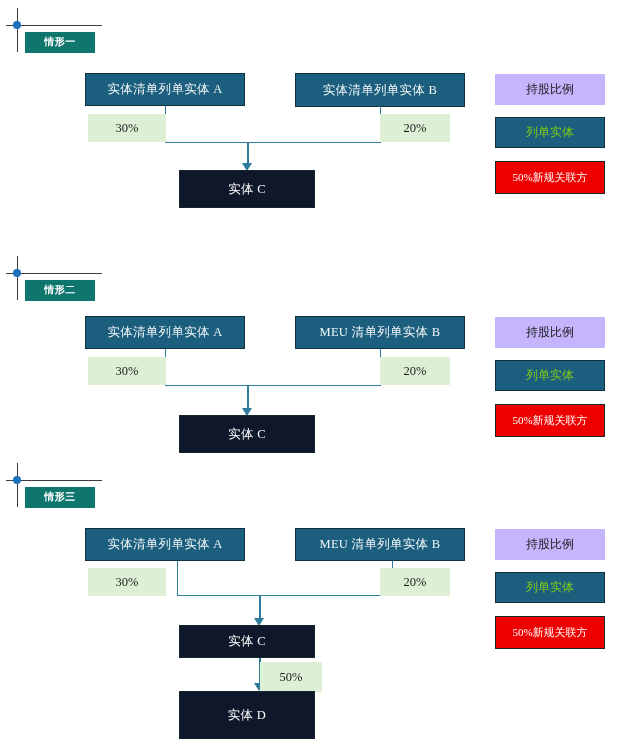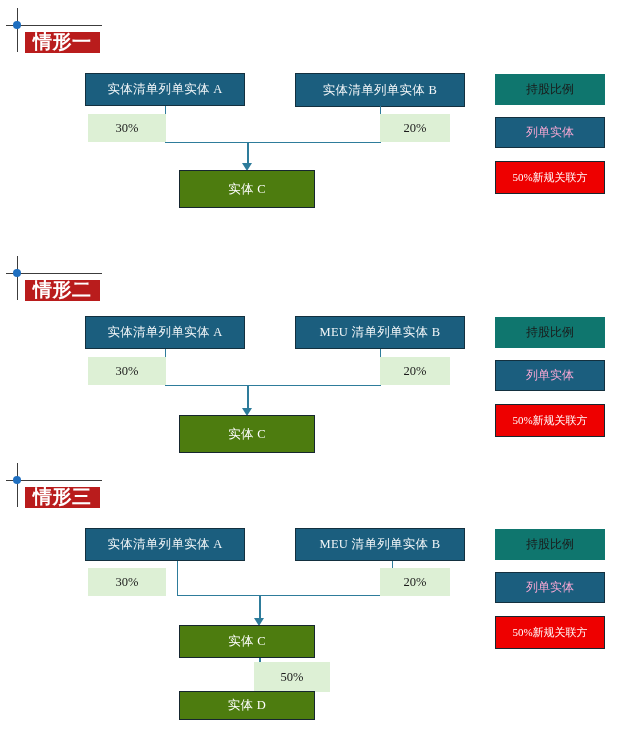--- a/index.html
+++ b/index.html
@@ -57,24 +57,24 @@
     height: 8px;
     border-radius: 50%;
     background: #1F6FC0;
   }
   .marker .tag {
     position: absolute;
     left: 25px;
     top: 26px;
     min-width: 54px;
     padding: 2px 8px 3px 8px;
-    background: #b91c1c;
+    background: #0f766e;
     color: #ffffff;
     font-family: "Liberation Sans", "DejaVu Sans", sans-serif;
-    font-size: 19px;
+    font-size: 10px;
     font-weight: bold;
     line-height: 16px;
     letter-spacing: 0.5px;
     white-space: nowrap;
     text-align: center;
   }
 
   
   .box {
     position: absolute;
@@ -86,21 +86,21 @@
     white-space: nowrap;
   }
   .box-entity {
     background: #1B5E7E;
     border: 1.8px solid #13303F;
     color: #F2F6F8;
     font-size: 12.5px;
     letter-spacing: 0.3px;
   }
   .box-target {
-    background: #4d7c0f;
+    background: #0f172a;
     border: 1.8px solid #16262F;
     color: #FFFFFF;
     font-size: 12.5px;
     letter-spacing: 0.3px;
   }
   .box-pct {
     background: #DDF0D5;
     border: none;
     color: #1a1a1a;
     font-size: 12.5px;
@@ -111,27 +111,27 @@
     position: absolute;
     box-sizing: border-box;
     display: flex;
     align-items: center;
     justify-content: center;
     text-align: center;
     white-space: nowrap;
     font-size: 12px;
   }
   .legend-pct {
-    background: #0f766e;
+    background: #c4b5fd;
     color: #1a1a1a;
   }
   .legend-entity {
     background: #1B5E7E;
     border: 1.8px solid #13303F;
-    color: #f9a8d4;
+    color: #84cc16;
     font-family: Liberation Mono, monospace;
   }
   .legend-target {
     background: #EE0000;
     border: 1.8px solid #16262F;
     color: #FFFFFF;
     font-size: 11px;
   }
 
   
@@ -253,20 +253,20 @@
     <div class="v-seg-thick" style="left:247px; top:203px; height:28px;"></div>
     <div class="arrow-head" style="left:242px; top:228px;"></div>
   </div>
 
   <div class="box box-pct" style="left:88px; top:113px; width:78px; height:28px;">30%</div>
 
   <div class="box box-pct" style="left:380px; top:113px; width:70px; height:28px;">20%</div>
 
   <div class="box box-target" style="left:179px; top:170px; width:136px; height:33px;">实体 C</div>
 
-  <div class="box box-pct" style="left:254px; top:207px; width:76px; height:30px;">50%</div>
-
-  <div class="box box-target" style="left:179px; top:236px; width:136px; height:29px;">实体 D</div>
+  <div class="box box-pct" style="left:260px; top:207px; width:62px; height:30px;">50%</div>
+
+  <div class="box box-target" style="left:179px; top:236px; width:136px; height:48px;">实体 D</div>
 
   <div class="legend-item legend-pct" style="left:495px; top:74px; width:110px; height:31px;">持股比例</div>
   <div class="legend-item legend-entity" style="left:495px; top:117px; width:110px; height:31px;">列单实体</div>
   <div class="legend-item legend-target" style="left:495px; top:161px; width:110px; height:33px;">50%新规关联方</div>
 </div>
 
 </body></html>

